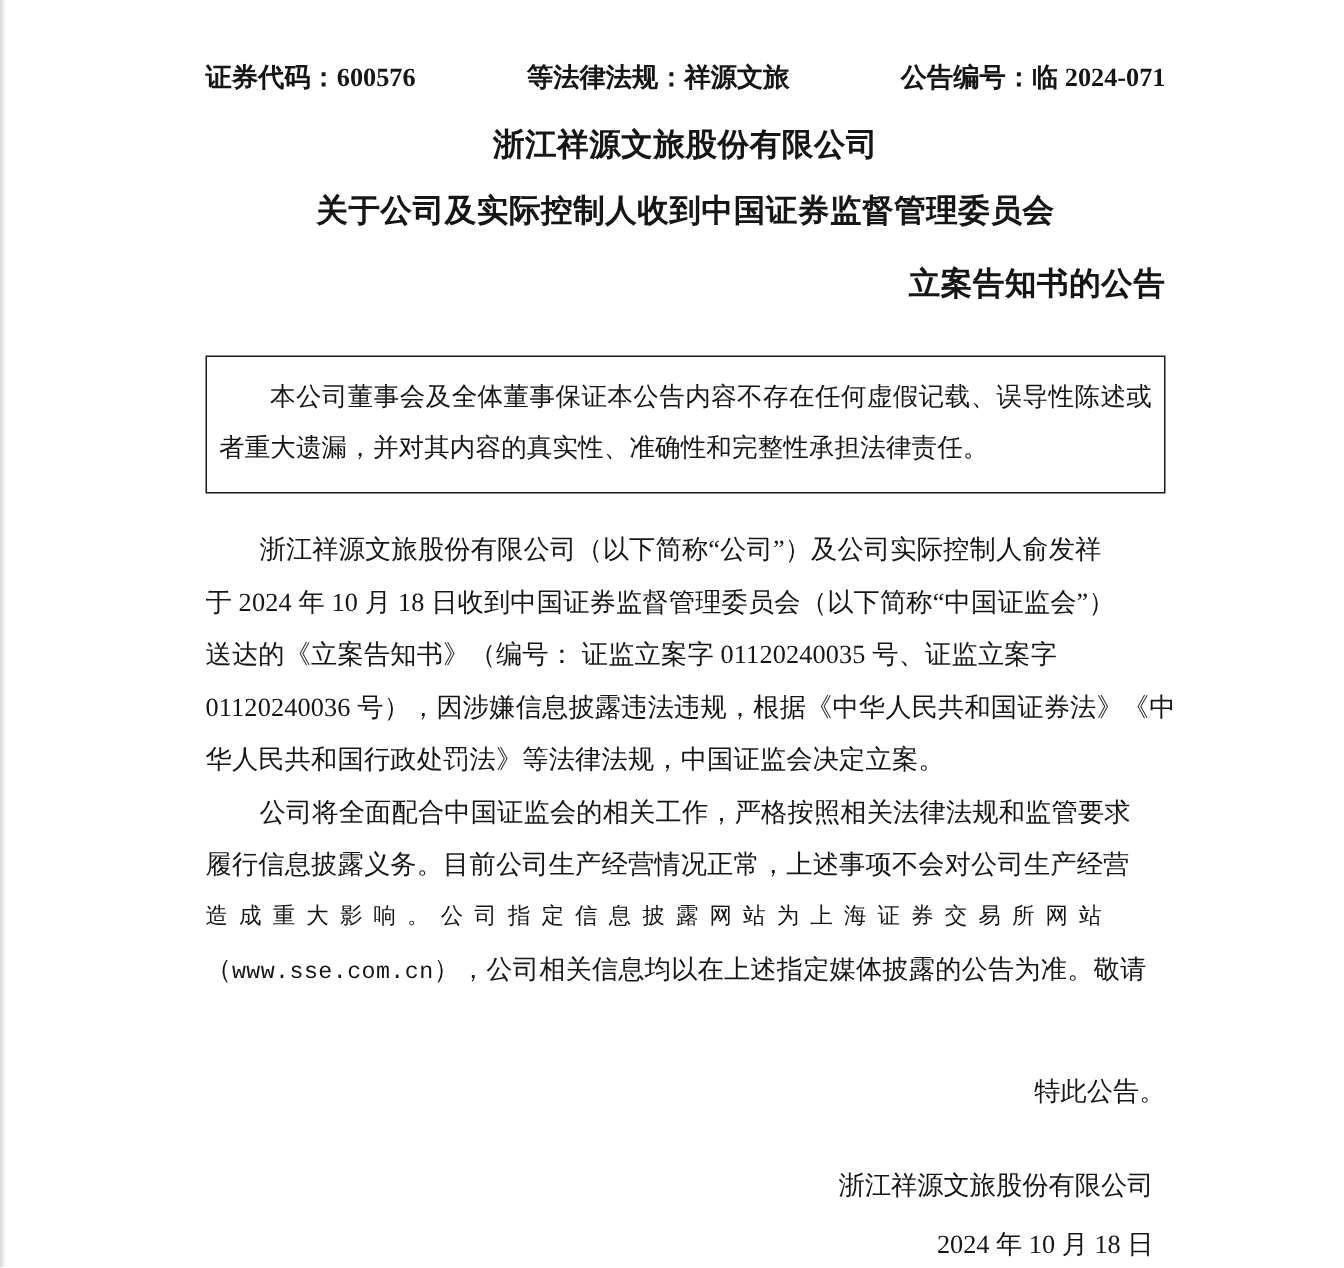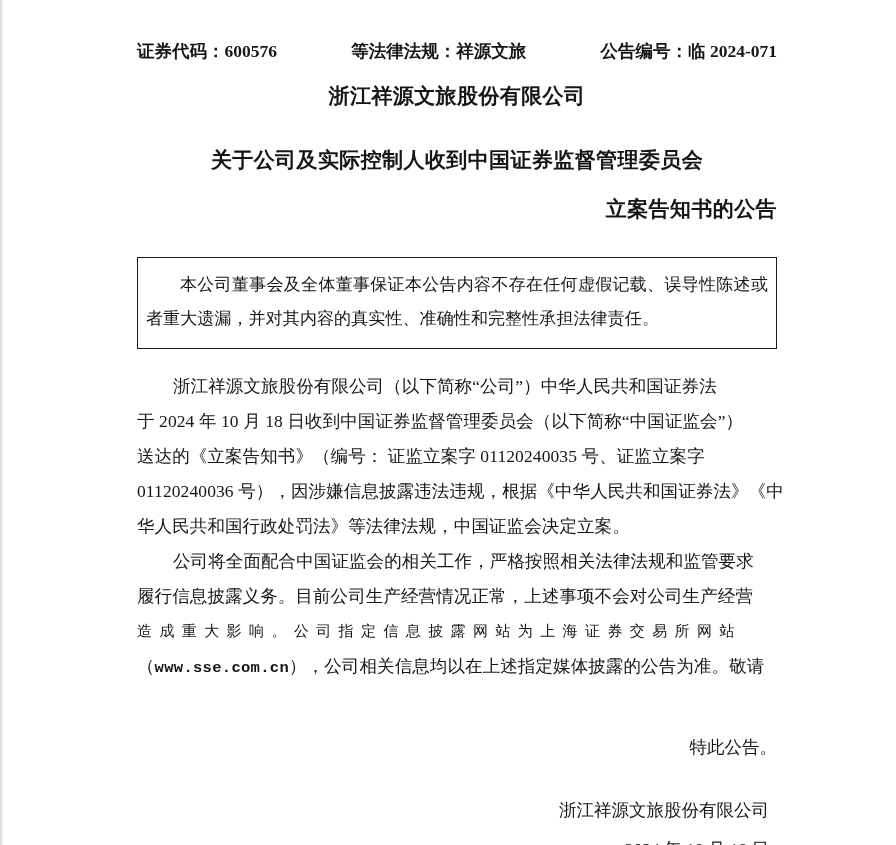--- a/index.html
+++ b/index.html
@@ -56,21 +56,21 @@
     text-align: center;
     font-weight: bold;
     font-size: 21px;
     margin-top: 19px;
     letter-spacing: 0.4px;
   }
   .title-sub {
     text-align: center;
     font-weight: bold;
     font-size: 21px;
-    margin-top: 36px;
+    margin-top: 16px;
     letter-spacing: 0.4px;
   }
   .title-sub2 {
     text-align: right;
     font-weight: bold;
     font-size: 21px;
     margin-top: 21px;
     letter-spacing: 0.4px;
   }
 
@@ -107,21 +107,20 @@
     font-size: 15px;
     line-height: 35px;
     letter-spacing: 7.4px;
     white-space: nowrap;
   }
 
   .mono-url {
     font-family: "Liberation Mono", "DejaVu Sans Mono", monospace;
     font-size: 15.5px;
     letter-spacing: 0.3px;
-    font-weight: bold;
   }
 
   .notice-line {
     margin-top: 44px;
     font-size: 17.5px;
     line-height: 35px;
     text-indent: 36px;
     text-align: right;
   }
 
@@ -158,21 +157,21 @@
     <div class="title-sub">关于公司及实际控制人收到中国证券监督管理委员会</div>
     <div class="title-sub2">立案告知书的公告</div>
 
     <div class="disclaimer-box">
       <div class="disclaimer-text">本公司董事会及全体董事保证本公告内容不存在任何虚假记载、误导性陈述或者重大遗漏，并对其内容的真实性、准确性和完整性承担法律责任。</div>
     </div>
 
     <div class="body-block">
 
       <div>
-        <div class="para-line indent">浙江祥源文旅股份有限公司（以下简称“公司”）中华人民共和国证券法</div>
+        <div class="para-line indent">浙江祥源文旅股份有限公司（以下简称“公司”）及公司实际控制人俞发祥</div>
         <div class="para-line">于 2024 年 10 月 18 日收到中国证券监督管理委员会（以下简称“中国证监会”）</div>
         <div class="para-line">送达的《立案告知书》（编号： 证监立案字 01120240035 号、证监立案字</div>
         <div class="para-line">01120240036 号），因涉嫌信息披露违法违规，根据《中华人民共和国证券法》《中</div>
         <div class="para-line">华人民共和国行政处罚法》等法律法规，中国证监会决定立案。</div>
       </div>
 
       <div>
         <div class="para-line indent">公司将全面配合中国证监会的相关工作，严格按照相关法律法规和监管要求</div>
         <div class="para-line">履行信息披露义务。目前公司生产经营情况正常，上述事项不会对公司生产经营</div>
         <div class="line-wide">造成重大影响。公司指定信息披露网站为上海证券交易所网站</div>

